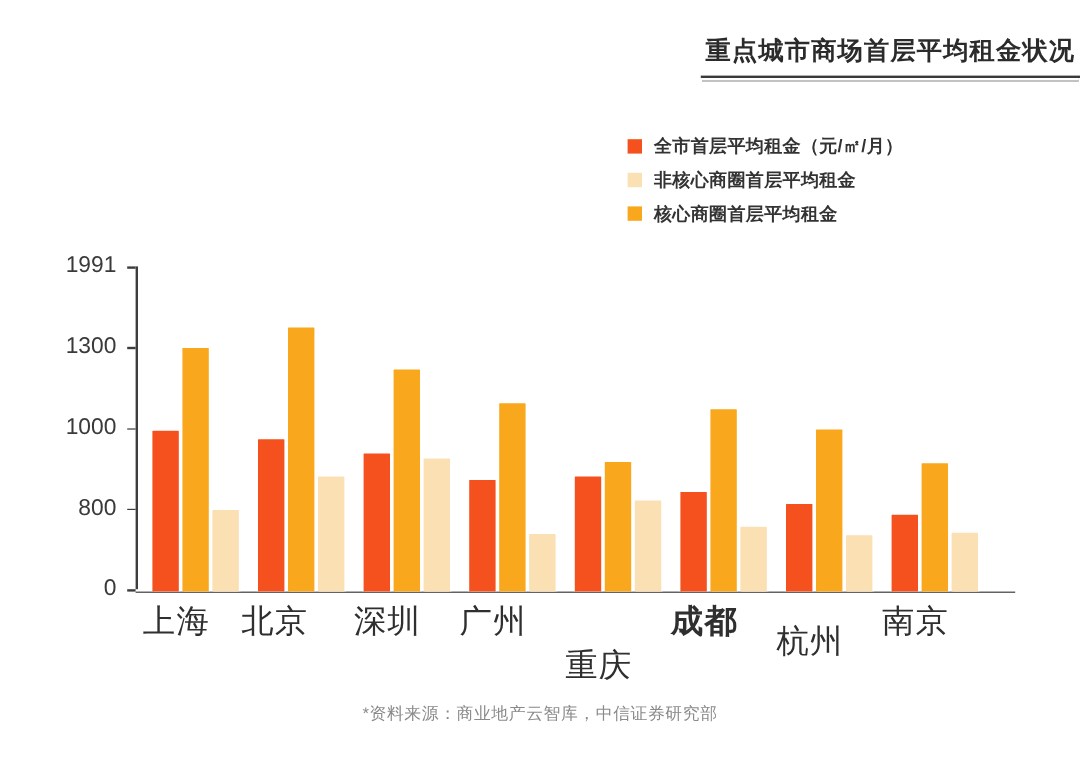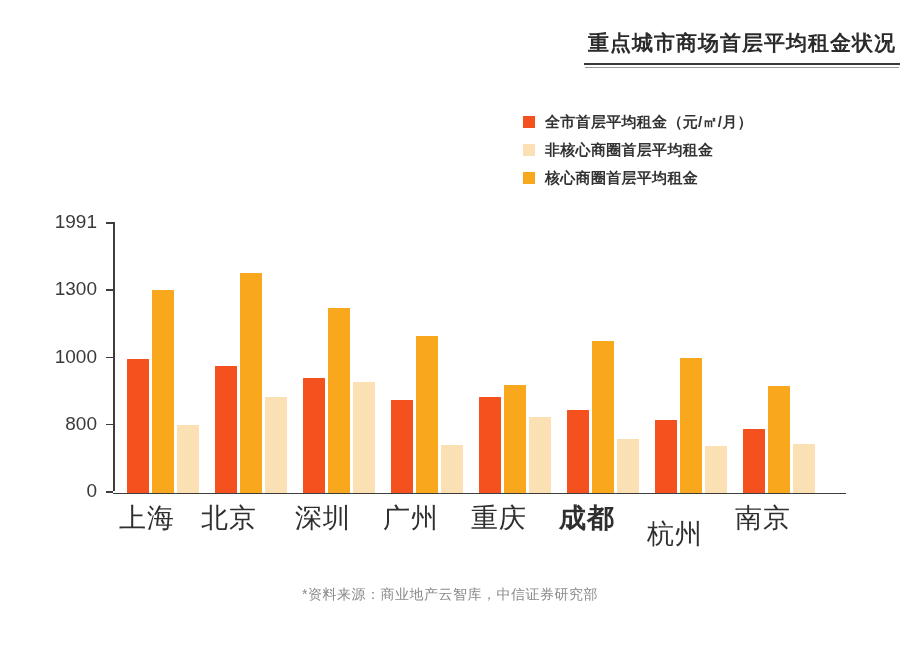--- a/index.html
+++ b/index.html
@@ -229,20 +229,20 @@
         <div class="bar s0" title="全市首层平均租金（元/㎡/月） 南京: 475" style="height: 63.8875px; background: rgb(244, 81, 30); box-shadow: rgba(255, 255, 255, 0.65) 1.5px 0px 0px, rgba(255, 255, 255, 0.35) -1.5px 0px 0px;"></div>
         <div class="bar s1" title="核心商圈首层平均租金 南京: 790" style="height: 106.255px; background: rgb(249, 168, 29); box-shadow: rgba(255, 255, 255, 0.65) 1.5px 0px 0px, rgba(255, 255, 255, 0.35) -1.5px 0px 0px;"></div>
         <div class="bar s2" title="非核心商圈首层平均租金 南京: 360" style="height: 48.42px; background: rgb(251, 224, 179); box-shadow: rgba(255, 255, 255, 0.65) 1.5px 0px 0px, rgba(255, 255, 255, 0.35) -1.5px 0px 0px;"></div>
       </div>
     </div>
   <div id="xlabels-root">
       <div class="x-label" style="left: 6px; width: 88px;">上海</div>
       <div class="x-label" style="left: 88px; width: 88px;">北京</div>
       <div class="x-label" style="left: 182px; width: 88px;">深圳</div>
       <div class="x-label" style="left: 270px; width: 88px;">广州</div>
-      <div class="x-label" style="left: 358px; width: 88px;">重庆</div>
+      <div class="x-label" style="left: 358px; width: 88px; margin-top: 36px;">重庆</div>
       <div class="x-label" style="left: 446px; width: 88px; font-weight: bold;">成都</div>
       <div class="x-label" style="left: 534px; width: 88px; margin-top: 16px;">杭州</div>
       <div class="x-label" style="left: 622px; width: 88px;">南京</div>
     </div>
 </div>
 
 <div class="footer">*资料来源：商业地产云智库，中信证券研究部</div>
 
 </body></html>

